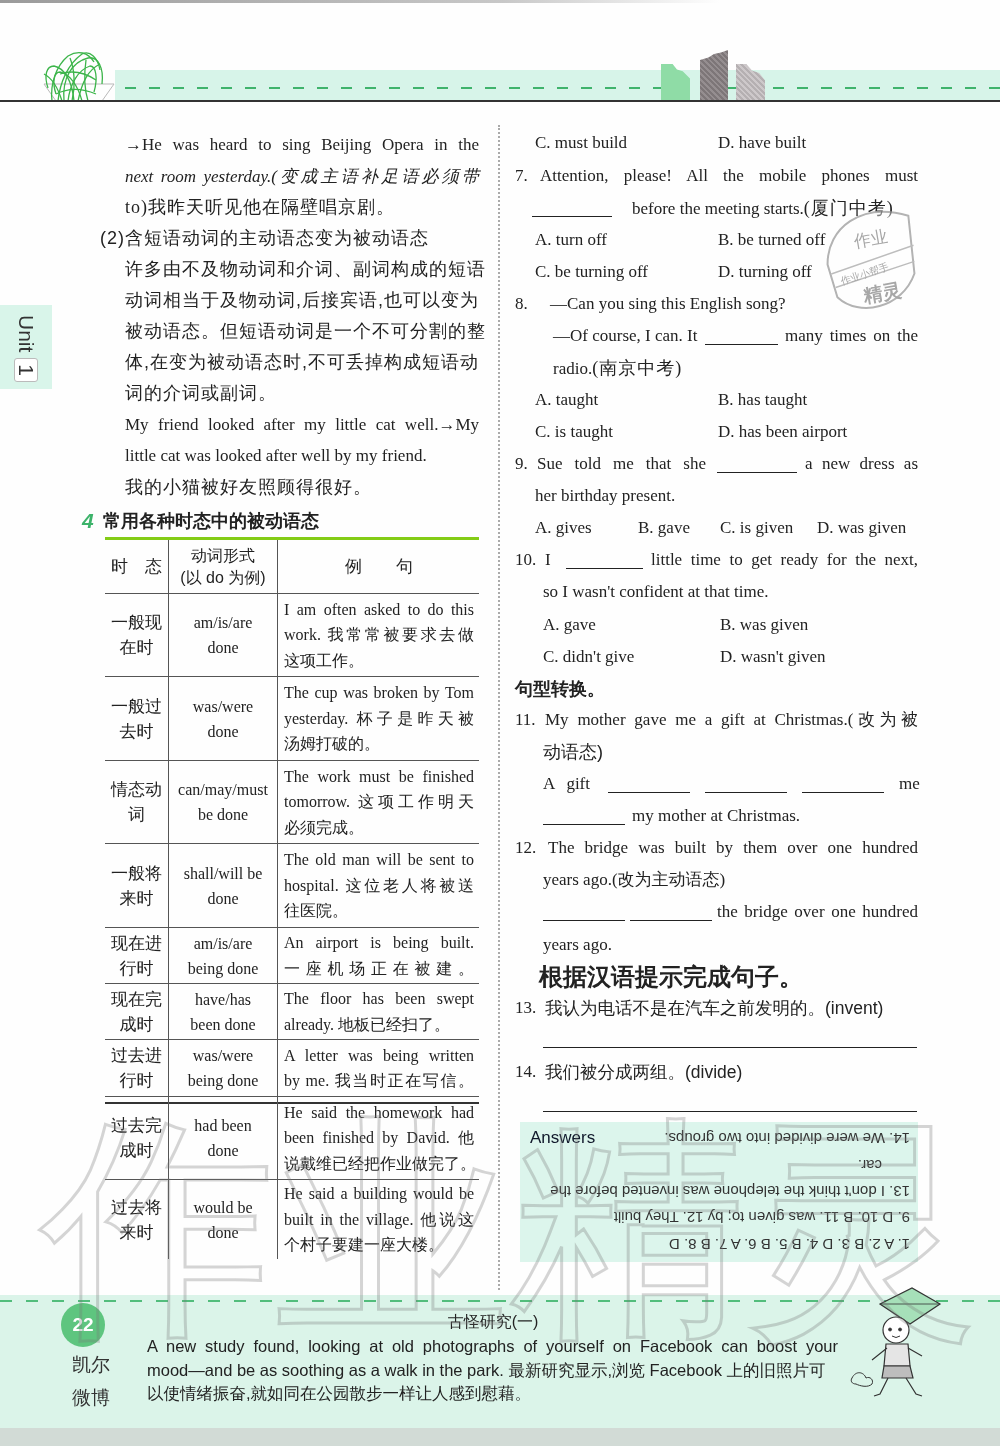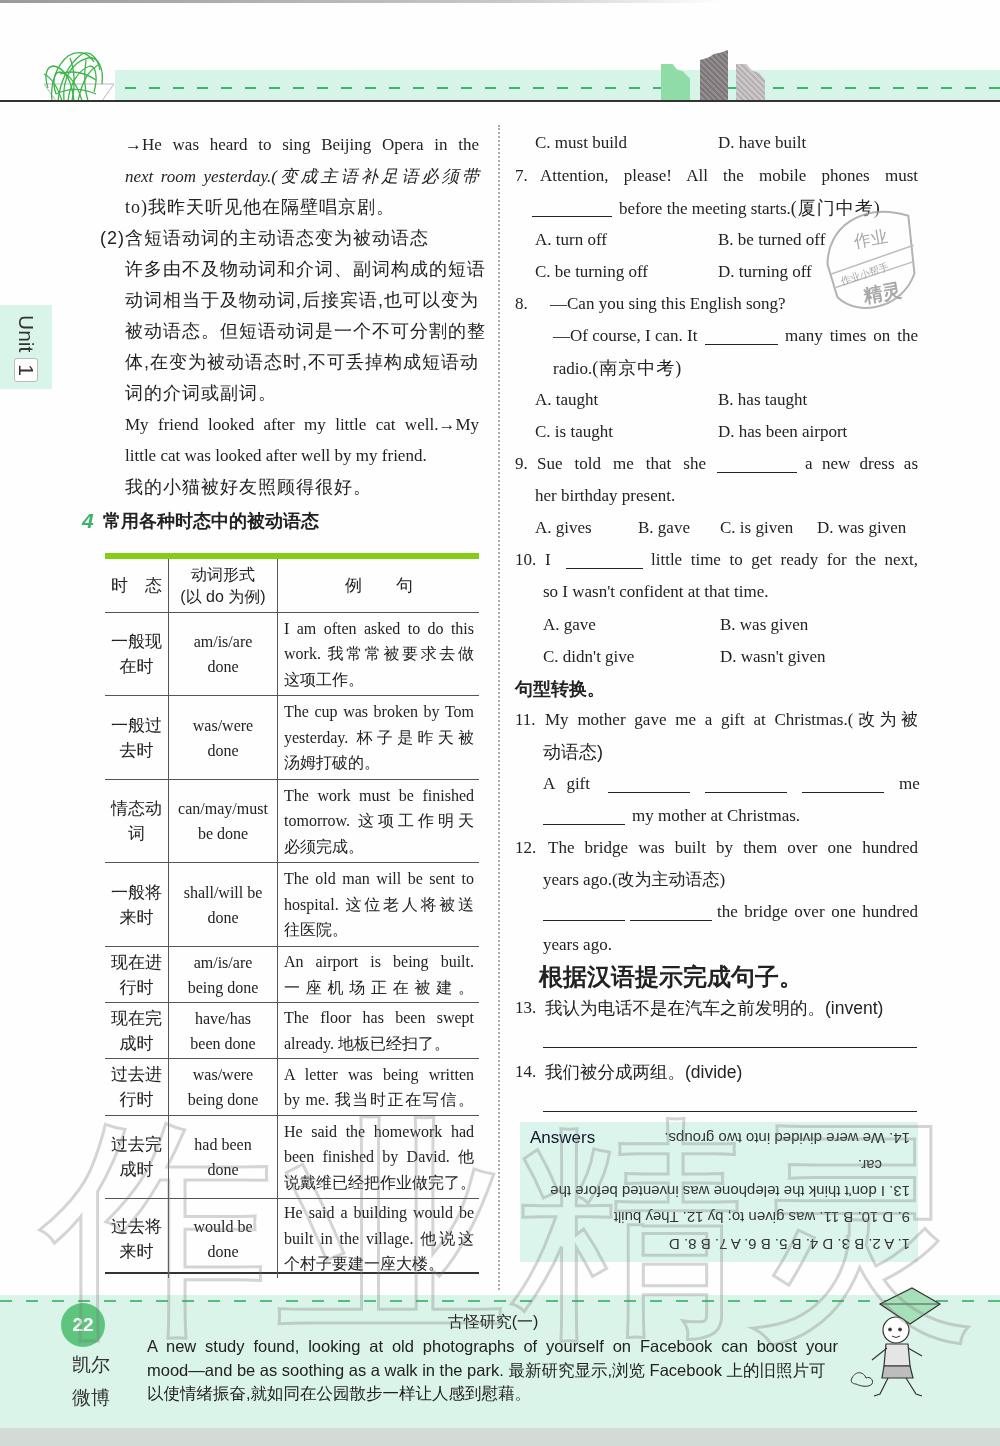--- a/index.html
+++ b/index.html
@@ -36,21 +36,21 @@
 
   .col-divider{position:absolute;left:498px;top:125px;width:0;height:1165px;border-left:2px dotted #aaa;}
 
   
   .sec-num{position:absolute;left:82px;top:508px;height:26px;line-height:26px;font-family:"Liberation Sans","DejaVu Sans",sans-serif;
            font-size:21px;font-weight:bold;font-style:italic;color:#3cb36a;}
   .sec-title{position:absolute;left:103px;top:508px;height:26px;line-height:26px;font-family:"Liberation Sans","DejaVu Sans",sans-serif;
              font-size:18px;font-weight:bold;color:#222;white-space:nowrap;}
 
   
-  .tbl{position:absolute;left:105px;top:537px;width:374px;height:721px;border-top:6px solid #84cc16;border-bottom:2px solid #333;box-sizing:border-box;margin-top:16px;}
+  .tbl{position:absolute;left:105px;top:537px;width:374px;height:567px;border-top:3px solid #84cc16;border-bottom:2px solid #333;box-sizing:border-box;}
   .tr{position:absolute;left:0;width:374px;display:flex;box-sizing:border-box;}
   .tr + .tr{border-top:1px solid #555;}
   .td{box-sizing:border-box;display:flex;align-items:center;justify-content:center;font-size:16px;line-height:25px;}
   .c1{width:63px;text-align:center;white-space:pre-line;font-family:"Liberation Sans","DejaVu Sans",sans-serif;font-size:17px;}
   .c2{width:109px;border-left:1px solid #555;text-align:center;white-space:pre-line;}
   .c3{width:202px;border-left:1px solid #555;flex-direction:column;align-items:stretch;padding:0 5px 0 6px;}
   .c3 div{white-space:nowrap;height:25.5px;line-height:25.5px;}
   .th{font-family:"Liberation Sans","DejaVu Sans",sans-serif;font-size:17px;}
 
   
@@ -244,21 +244,21 @@
       </div>
     </div>
   </div>
 
   <div class="ln" style="left:535px;top:130px;">C. must build</div>
   <div class="ln" style="left:718px;top:130px;">D. have built</div>
 
   <div class="num" style="left:515px;top:163px;">7.</div>
   <div class="ln j" style="left:540px;top:163px;width:378px;">Attention, please! All the mobile phones must</div>
   <div class="blank" style="left:532px;top:216px;width:80px;"></div>
-  <div class="ln" style="left:619px;top:195px;">
+  <div class="ln" style="left:632px;top:195px;">
     <span>before the meeting starts.</span><span class="zh">(厦门中考)</span>
   </div>
   <div class="ln" style="left:535px;top:227px;">A. turn off</div>
   <div class="ln" style="left:718px;top:227px;">B. be turned off</div>
   <div class="ln" style="left:535px;top:259px;">C. be turning off</div>
   <div class="ln" style="left:718px;top:259px;">D. turning off</div>
 
   <div class="num" style="left:515px;top:291px;">8.</div>
   <div class="ln" style="left:550px;top:291px;">—Can you sing this English song?</div>
   <div class="ln" style="left:553px;top:323px;">—Of course, I can. It</div>

